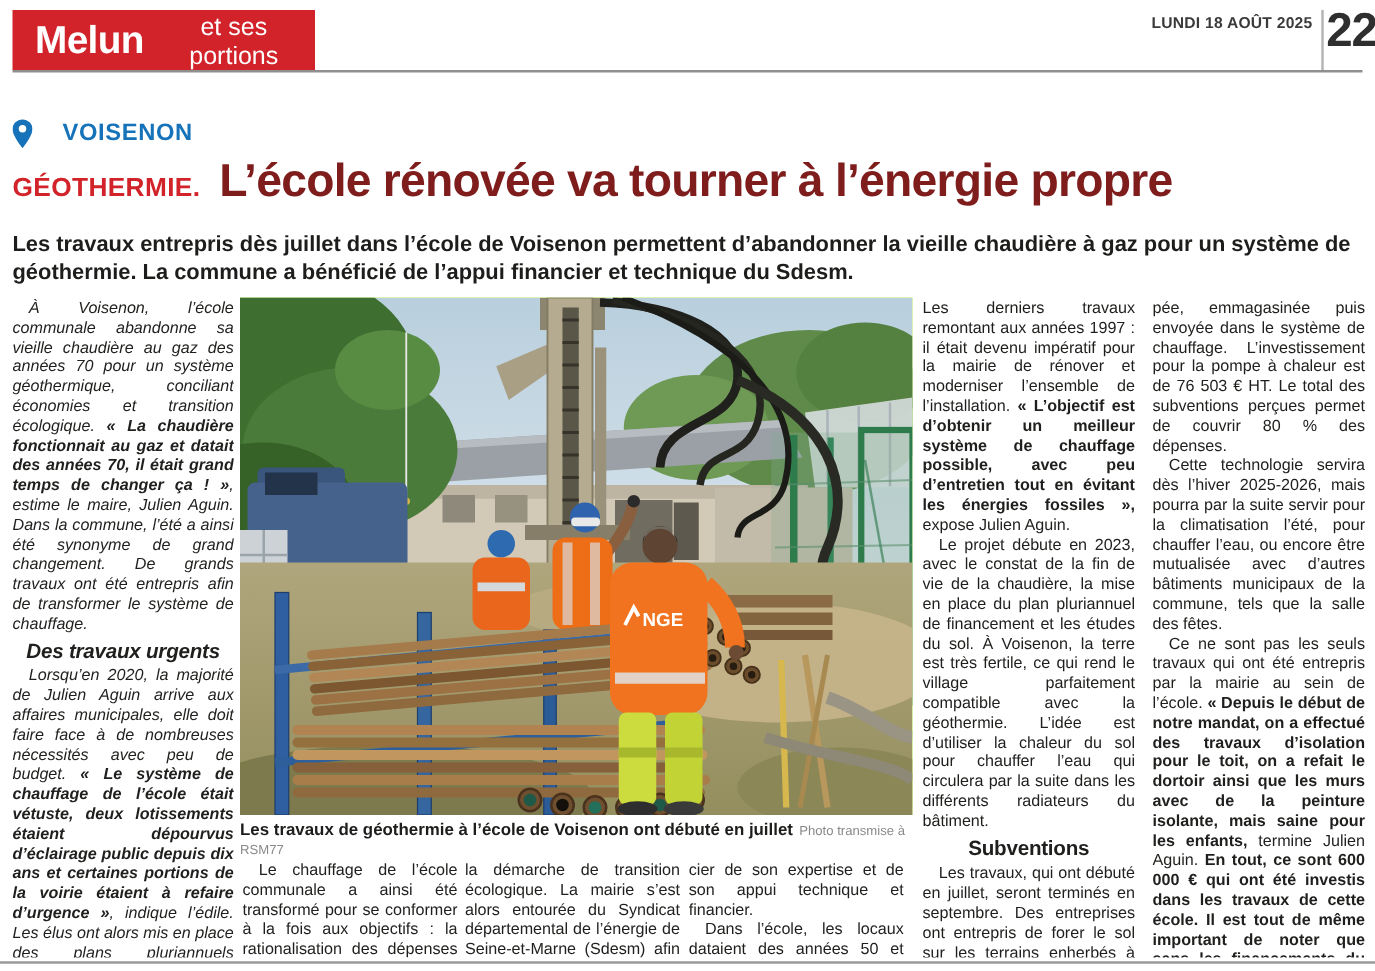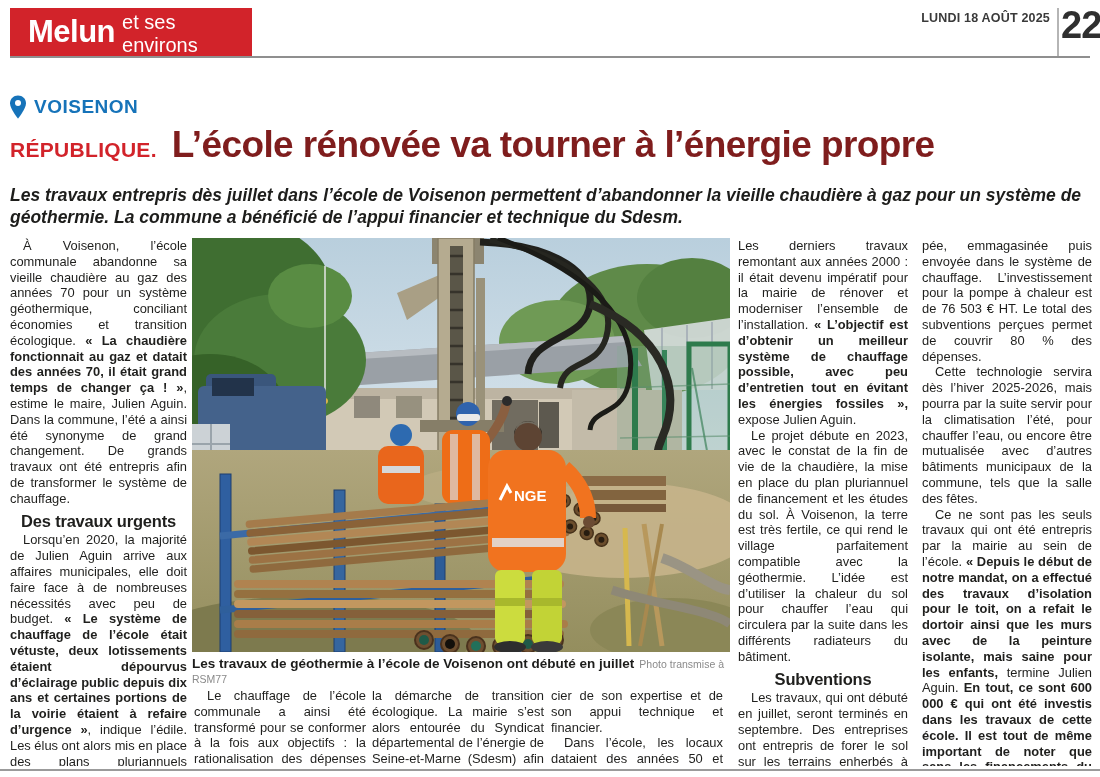--- a/index.html
+++ b/index.html
@@ -1,41 +1,41 @@
 <!DOCTYPE html>
 <html lang="fr"><head>
 <meta charset="utf-8">
 <style>
   * { margin:0; padding:0; box-sizing:border-box; }
   body { background:#e8e8e8; font-family:"Liberation Sans", sans-serif; }
   .page { position:relative; width:1100px; height:777px; background:#ffffff; margin:0 auto; overflow:hidden; color:#1f1f1d; }
 
   
-  .section-banner { position:absolute; left:10px; top:8px; width:242px; height:48px; background:#d2232a; color:#fff; display:flex; align-items:center; padding-left:18px; }
+  .section-banner { position:absolute; left:10px; top:8px; width:242px; height:48px; background:#d2232a; color:#fff; display:flex; align-items:center; padding-left:18px;text-align:center; }
   .section-banner .city { font-size:31px; font-weight:bold; letter-spacing:-0.5px; }
   .section-banner .suffix { font-size:20px; margin-left:7px; margin-top:4px; }
   .header-rule { position:absolute; left:10px; top:56px; width:1080px; height:2px; background:#8f8f8f; }
   .masthead { position:absolute; left:650px; top:11px; width:400px; text-align:right; line-height:14.5px; }
   .m-line1, .m-line2 { font-size:12.5px; font-weight:bold; color:#3a3a3a; letter-spacing:0.2px; }
   .m-line3 { font-size:12.5px; color:#8a8a8a; }
   .m-line3 .actu { color:#1673b9; font-weight:bold; }
   .pageno-divider { position:absolute; left:1057px; top:8px; width:2px; height:48px; background:#b5b5b5; }
   .pageno { position:absolute; left:1061px; top:4px; font-size:38px; font-weight:bold; color:#2f2f2f; letter-spacing:-1px; }
 
   
-  .location-row { position:absolute; left:10px; top:95px; display:flex; align-items:center; gap:8px; }
+  .location-row { position:absolute; left:10px; top:95px; display:flex; align-items:center; gap:24px; }
   .location-label { font-size:19px; font-weight:bold; color:#1673b9; letter-spacing:0.5px; }
   .kicker-row { position:absolute; left:10px; top:124px; width:1084px; display:flex; align-items:baseline; gap:15px; white-space:nowrap; }
   .kicker { font-size:21px; font-weight:bold; color:#d2232a; letter-spacing:0.3px; }
   .headline { font-size:37px; font-weight:bold; color:#7f1d1d; letter-spacing:-0.6px; }
-  .lede { position:absolute; left:10px; top:184px; width:1082px; font-size:17.5px; font-weight:bold; line-height:22px; color:#1d1d1b;font-style:italic; }
+  .lede { position:absolute; left:10px; top:184px; width:1082px; font-size:17.5px; font-weight:bold; line-height:22px; color:#1d1d1b; }
 
   
   .col { position:absolute; top:238px; height:528px; overflow:hidden; font-size:12.9px; line-height:15.8px; text-align:justify; color:#1f1f1d; hyphens:auto; }
-  .col1 { left:10px;  width:177px; }
+  .col1 { left:10px;  width:177px;font-style:italic; }
   .col5 { left:738px; width:170px; }
   .col6 { left:922px; width:170px; }
   .colB { top:688px; height:82px; }
   .col2 { left:194px; width:172px; }
   .col3 { left:372px; width:172px; }
   .col4 { left:551px; width:172px; }
   .body-p { margin:0; }
   .body-p.indent { text-indent:13px; }
   .body-p .bold { font-weight:bold; }
   .subhead { font-size:16.5px; font-weight:bold; margin:7px 0 3px; letter-spacing:-0.2px; text-align:center; }
@@ -47,38 +47,38 @@
 
   .bottom-rule { position:absolute; left:0; top:769px; width:1100px; height:2px; background:#9b9b9b; }
 </style>
 </head>
 <body>
 
 <div class="page">
 
   <div class="section-banner">
     <span class="city">Melun</span>
-    <span class="suffix">et ses environs</span>
+    <span class="suffix">et ses portions</span>
   </div>
   <div class="header-rule"></div>
   <div class="masthead">
     <div class="m-line2">LUNDI 18 AOÛT 2025</div>
   </div>
   <div class="pageno-divider"></div>
   <div class="pageno">22</div>
 
   <div class="location-row">
     <svg width="16" height="24" viewBox="0 0 16 23">
       <path d="M8 0C3.6 0 0 3.4 0 7.7 0 13.4 8 23 8 23s8-9.6 8-15.3C16 3.4 12.4 0 8 0z" fill="#1673b9"></path>
       <circle cx="8" cy="7.5" r="3" fill="#ffffff"></circle>
     </svg>
     <span class="location-label">VOISENON</span>
   </div>
   <div class="kicker-row">
-    <span class="kicker">RÉPUBLIQUE.</span>
+    <span class="kicker">GÉOTHERMIE.</span>
     <span class="headline">L’école rénovée va tourner à l’énergie propre</span>
   </div>
   <div class="lede">Les travaux entrepris dès juillet dans l’école de Voisenon permettent d’abandonner la vieille chaudière à gaz pour un système de géothermie. La commune a bénéficié de l’appui financier et technique du Sdesm.</div>
 
   <div class="col col1">
       <p class="body-p indent"><span>À Voisenon, l’école communale abandonne sa vieille chaudière au gaz des années 70 pour un système géothermique, conciliant économies et transition écologique. </span><span class="bold">« La chaudière fonctionnait au gaz et datait des années 70, il était grand temps de changer ça ! »</span><span>, estime le maire, Julien Aguin. Dans la commune, l’été a ainsi été synonyme de grand changement. De grands travaux ont été entrepris afin de transformer le système de chauffage.</span></p>
       <h3 class="subhead">Des travaux urgents</h3>
       <p class="body-p indent"><span>Lorsqu’en 2020, la majorité de Julien Aguin arrive aux affaires municipales, elle doit faire face à de nombreuses nécessités avec peu de budget. </span><span class="bold">« Le système de chauffage de l’école était vétuste, deux lotissements étaient dépourvus d’éclairage public depuis dix ans et certaines portions de la voirie étaient à refaire d’urgence »</span><span>, indique l’édile. Les élus ont alors mis en place des plans pluriannuels d’investissements pour tous ces projets, afin de remédier au plus urgent.</span></p>
     </div>
 
@@ -278,21 +278,21 @@
       <p class="body-p indent"><span>Le chauffage de l’école communale a ainsi été transformé pour se conformer à la fois aux objectifs : la rationalisation des dépenses de la municipalité et</span></p>
     </div>
   <div class="col colB col3">
       <p class="body-p"><span>la démarche de transition écologique. La mairie s’est alors entourée du Syndicat départemental de l’énergie de Seine-et-Marne (Sdesm) afin de bénéfi-</span></p>
     </div>
   <div class="col colB col4">
       <p class="body-p"><span>cier de son expertise et de son appui technique et financier.</span></p>
       <p class="body-p indent"><span>Dans l’école, les locaux dataient des années 50 et avaient été agrandis dans les années 70.</span></p>
     </div>
   <div class="col col5">
-      <p class="body-p"><span>Les derniers travaux remontant aux années 2000 : il était devenu impératif pour la mairie de rénover et moderniser l’ensemble de l’installation. </span><span class="bold">« L’objectif est d’obtenir un meilleur système de chauffage possible, avec peu d’entretien tout en évitant les énergies fossiles »,</span><span> expose Julien Aguin.</span></p>
+      <p class="body-p"><span>Les derniers travaux remontant aux années 1997 : il était devenu impératif pour la mairie de rénover et moderniser l’ensemble de l’installation. </span><span class="bold">« L’objectif est d’obtenir un meilleur système de chauffage possible, avec peu d’entretien tout en évitant les énergies fossiles »,</span><span> expose Julien Aguin.</span></p>
       <p class="body-p indent"><span>Le projet débute en 2023, avec le constat de la fin de vie de la chaudière, la mise en place du plan pluriannuel de financement et les études du sol. À Voisenon, la terre est très fertile, ce qui rend le village parfaitement compatible avec la géothermie. L’idée est d’utiliser la chaleur du sol pour chauffer l’eau qui circulera par la suite dans les différents radiateurs du bâtiment.</span></p>
       <h3 class="subhead">Subventions</h3>
       <p class="body-p indent"><span>Les travaux, qui ont débuté en juillet, seront terminés en septembre. Des entreprises ont entrepris de forer le sol sur les terrains enherbés à plusieurs endroits, ce qui a coûté 101 524 € HT. Des capteurs enregistrent ensuite la chaleur du sol, qui va chauffer l’eau. Celle-ci est pom-</span></p>
     </div>
   <div class="col col6">
     <div>
         <p class="body-p"><span>pée, emmagasinée puis envoyée dans le système de chauffage. L’investissement pour la pompe à chaleur est de 76 503 € HT. Le total des subventions perçues permet de couvrir 80 % des dépenses.</span></p>
         <p class="body-p indent"><span>Cette technologie servira dès l’hiver 2025-2026, mais pourra par la suite servir pour la climatisation l’été, pour chauffer l’eau, ou encore être mutualisée avec d’autres bâtiments municipaux de la commune, tels que la salle des fêtes.</span></p>
         <p class="body-p indent"><span>Ce ne sont pas les seuls travaux qui ont été entrepris par la mairie au sein de l’école. </span><span class="bold">« Depuis le début de notre mandat, on a effectué des travaux d’isolation pour le toit, on a refait le dortoir ainsi que les murs avec de la peinture isolante, mais saine pour les enfants,</span><span> termine Julien Aguin. </span><span class="bold">En tout, ce sont 600 000 € qui ont été investis dans les travaux de cette école. Il est tout de même important de noter que sans les financements du Sdesm et du Département, il aurait été impossible d’effectuer tous ces projets. »</span></p>
       </div>

